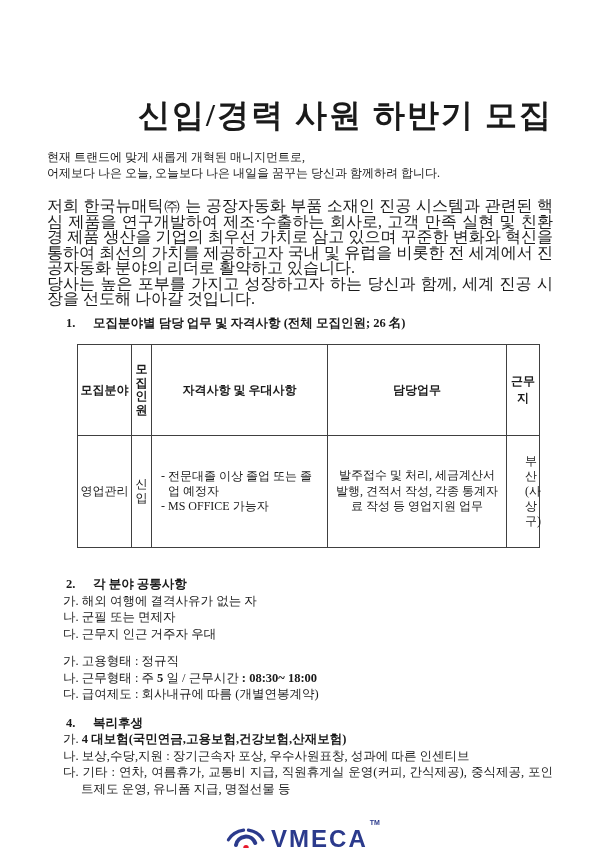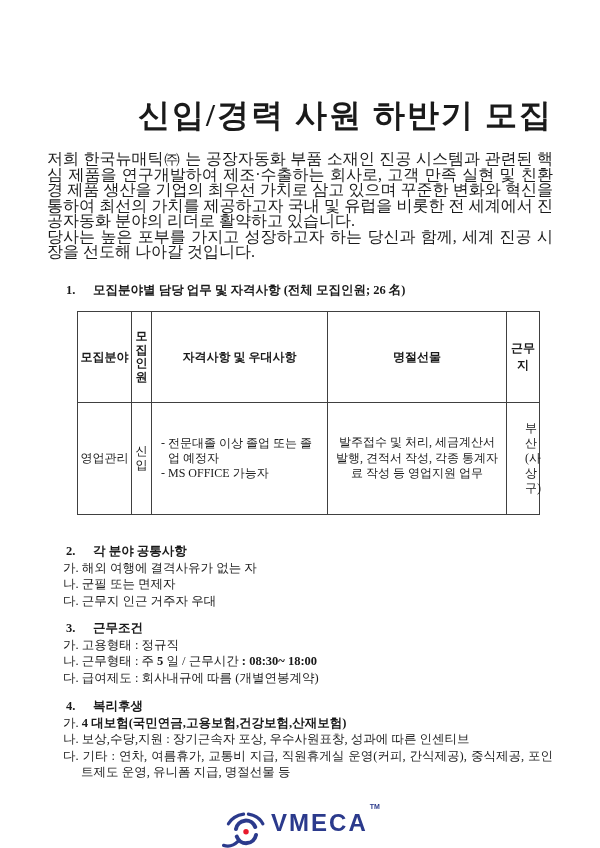--- a/index.html
+++ b/index.html
@@ -37,21 +37,21 @@
   }
   .company-para { margin-top: 17px; }
   .vision-para { margin-top: 0; }
   .sec-heading {
     font-size: 12.5px;
     font-weight: bold;
     margin-left: 19px;
     line-height: 16.5px;
   }
   .sec-num { display: inline-block; width: 27px; }
-  .sec1 { margin-top: 22px; }
+  .sec1 { margin-top: 8px; }
   .sec2 { margin-top: 28px; }
   .sec3 { margin-top: 11px; }
   .sec4 { margin-top: 12px; }
   .sec-item {
     font-size: 12.5px;
     line-height: 16.5px;
     margin-left: 16px;
     padding-left: 18px;
     text-indent: -18px;
     text-align: justify;
@@ -128,20 +128,24 @@
     left: 2px;
   }
 </style>
 </head>
 <body>
 
 <div class="page">
 
   <h1 class="doc-title">신입/경력 사원 하반기 모집</h1>
 
+  <p class="intro">
+    <span>현재 트랜드에 맞게 새롭게 개혁된 매니지먼트로,</span><br>
+    <span>어제보다 나은 오늘, 오늘보다 나은 내일을 꿈꾸는 당신과 함께하려 합니다.</span>
+  </p>
 
   <div class="body-para company-para">저희 한국뉴매틱㈜ 는 공장자동화 부품 소재인 진공 시스템과 관련된 핵심 제품을 연구개발하여 제조·수출하는 회사로, 고객 만족 실현 및 친환경 제품 생산을 기업의 최우선 가치로 삼고 있으며 꾸준한 변화와 혁신을 통하여 최선의 가치를 제공하고자 국내 및 유럽을 비롯한 전 세계에서 진공자동화 분야의 리더로 활약하고 있습니다.</div>
   <div class="body-para vision-para">당사는 높은 포부를 가지고 성장하고자 하는 당신과 함께, 세계 진공 시장을 선도해 나아갈 것입니다.</div>
 
   <div class="sec-heading sec1">
     <span class="sec-num">1.</span><span>모집분야별 담당 업무 및 자격사항 (전체 모집인원; 26 名)</span>
   </div>
 
   <table class="recruit">
     <colgroup>
@@ -149,21 +153,21 @@
         <col class="col-count">
         <col class="col-qual">
         <col class="col-duty">
         <col class="col-loc">
     </colgroup>
     <tbody>
         <tr class="hdr-row">
       <th>모집분야</th>
       <th class="vtext">모집인원</th>
       <th>자격사항 및 우대사항</th>
-      <th>명절선물</th>
+      <th>담당업무</th>
       <th>근무지</th>
     </tr>
     <tr class="body-row">
       <td class="field-cell">영업관리</td>
       <td class="vtext">신입</td>
       <td class="qual-cell">
         <div class="qual-line">- 전문대졸 이상 졸업 또는 졸업 예정자</div>
         <div class="qual-line">- MS OFFICE 가능자</div>
       </td>
       <td class="duty-cell">발주접수 및 처리, 세금계산서 발행, 견적서 작성, 각종 통계자료 작성 등 영업지원 업무</td>
@@ -175,23 +179,20 @@
   <div class="sec2">
     <div class="sec-heading">
       <span class="sec-num">2.</span><span>각 분야 공통사항</span>
     </div>
     <div class="sec-item">가. 해외 여행에 결격사유가 없는 자</div>
     <div class="sec-item">나. 군필 또는 면제자</div>
     <div class="sec-item">다. 근무지 인근 거주자 우대</div>
   </div>
 
   <div class="sec3">
-    <div class="sec-heading">
-      <span class="sec-num">3.</span><span>근무조건</span>
-    </div>
     <div class="sec-item">가. 고용형태 : 정규직</div>
     <div class="sec-item"><span>나. 근무형태 : 주 </span><span class="bold">5</span><span> 일 / 근무시간 </span><span class="bold">: 08:30~ 18:00</span></div>
     <div class="sec-item">다. 급여제도 : 회사내규에 따름 (개별연봉계약)</div>
   </div>
 
   <div class="sec4">
     <div class="sec-heading">
       <span class="sec-num">4.</span><span>복리후생</span>
     </div>
     <div class="sec-item"><span>가. </span><span class="bold">4 대보험(국민연금,고용보험,건강보험,산재보험)</span></div>

